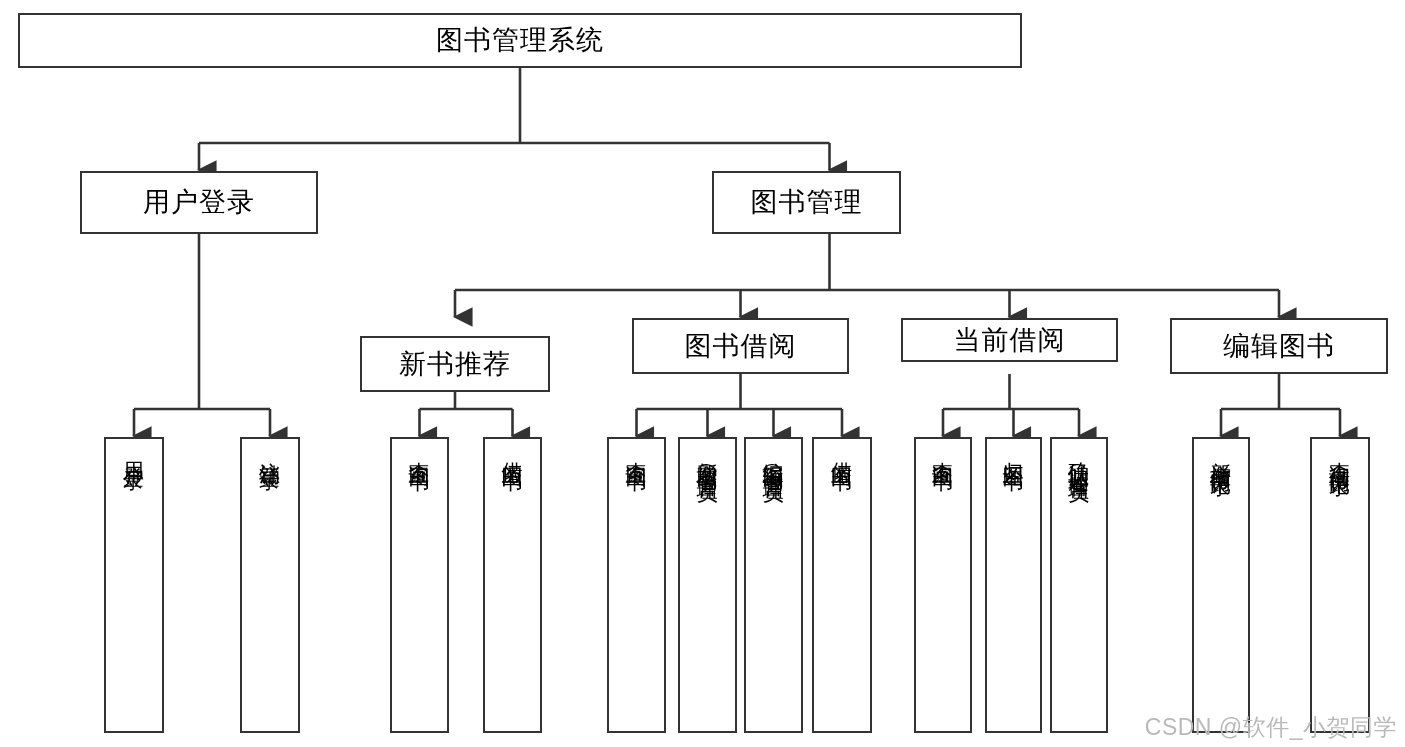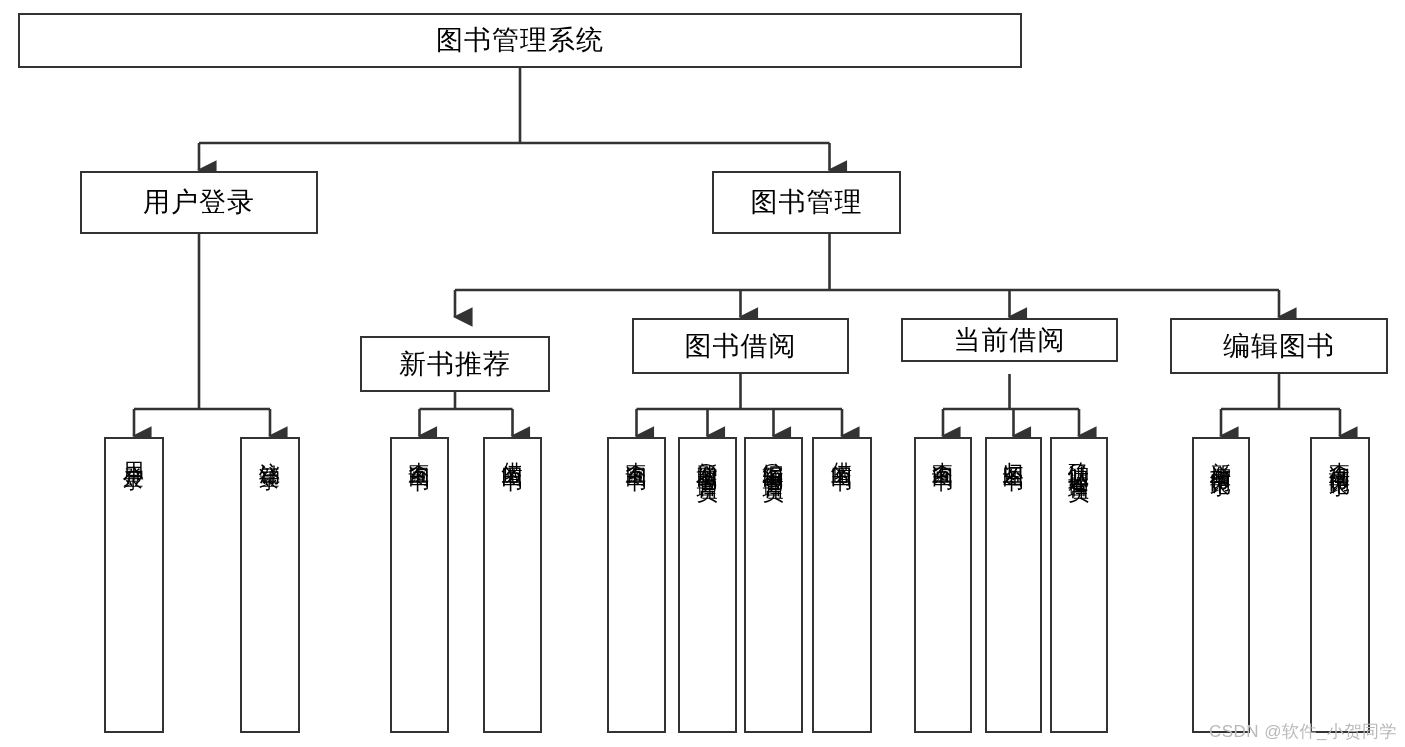--- a/index.html
+++ b/index.html
@@ -34,21 +34,21 @@
     writing-mode:vertical-rl;
     text-orientation:upright;
     font-size:21px;
     letter-spacing:3px;
     line-height:1;
   }
   #watermark{
     position:absolute;
     right:8px;
     bottom:4px;
-    font-size:17px;
+    font-size:23px;
     color:#b9b9b9;
     letter-spacing:0.5px;
     white-space:nowrap;
     pointer-events:none;
   }
 </style>
 </head>
 <body>
 
 <div id="canvas">

